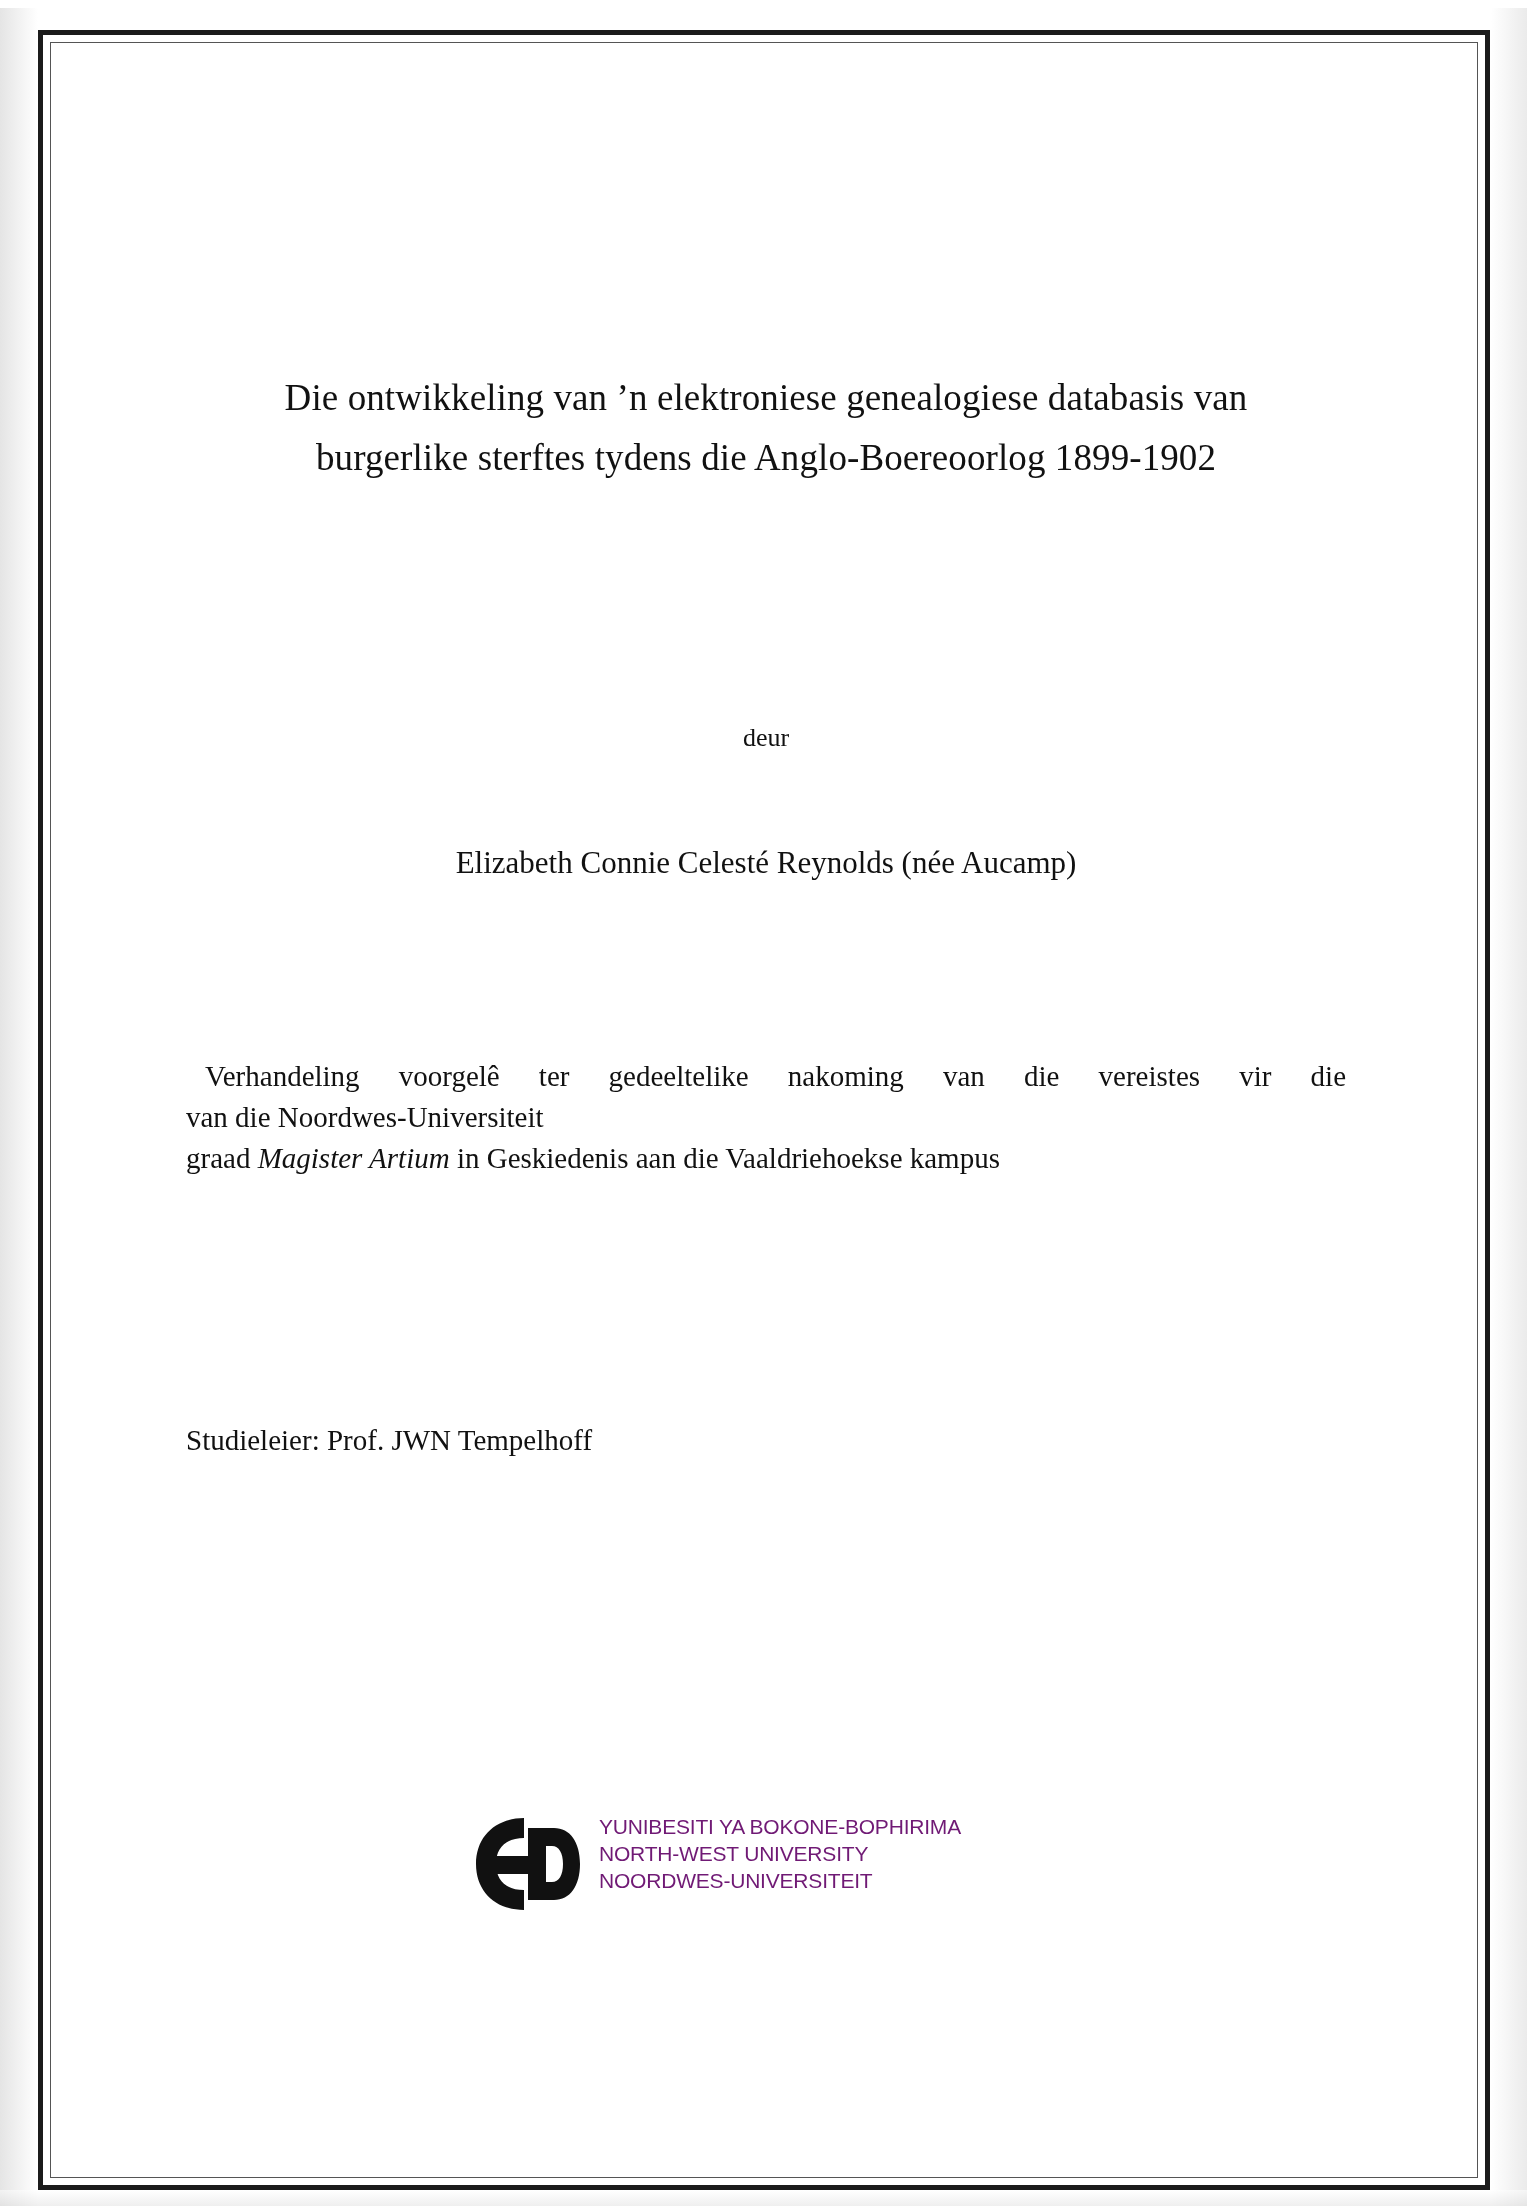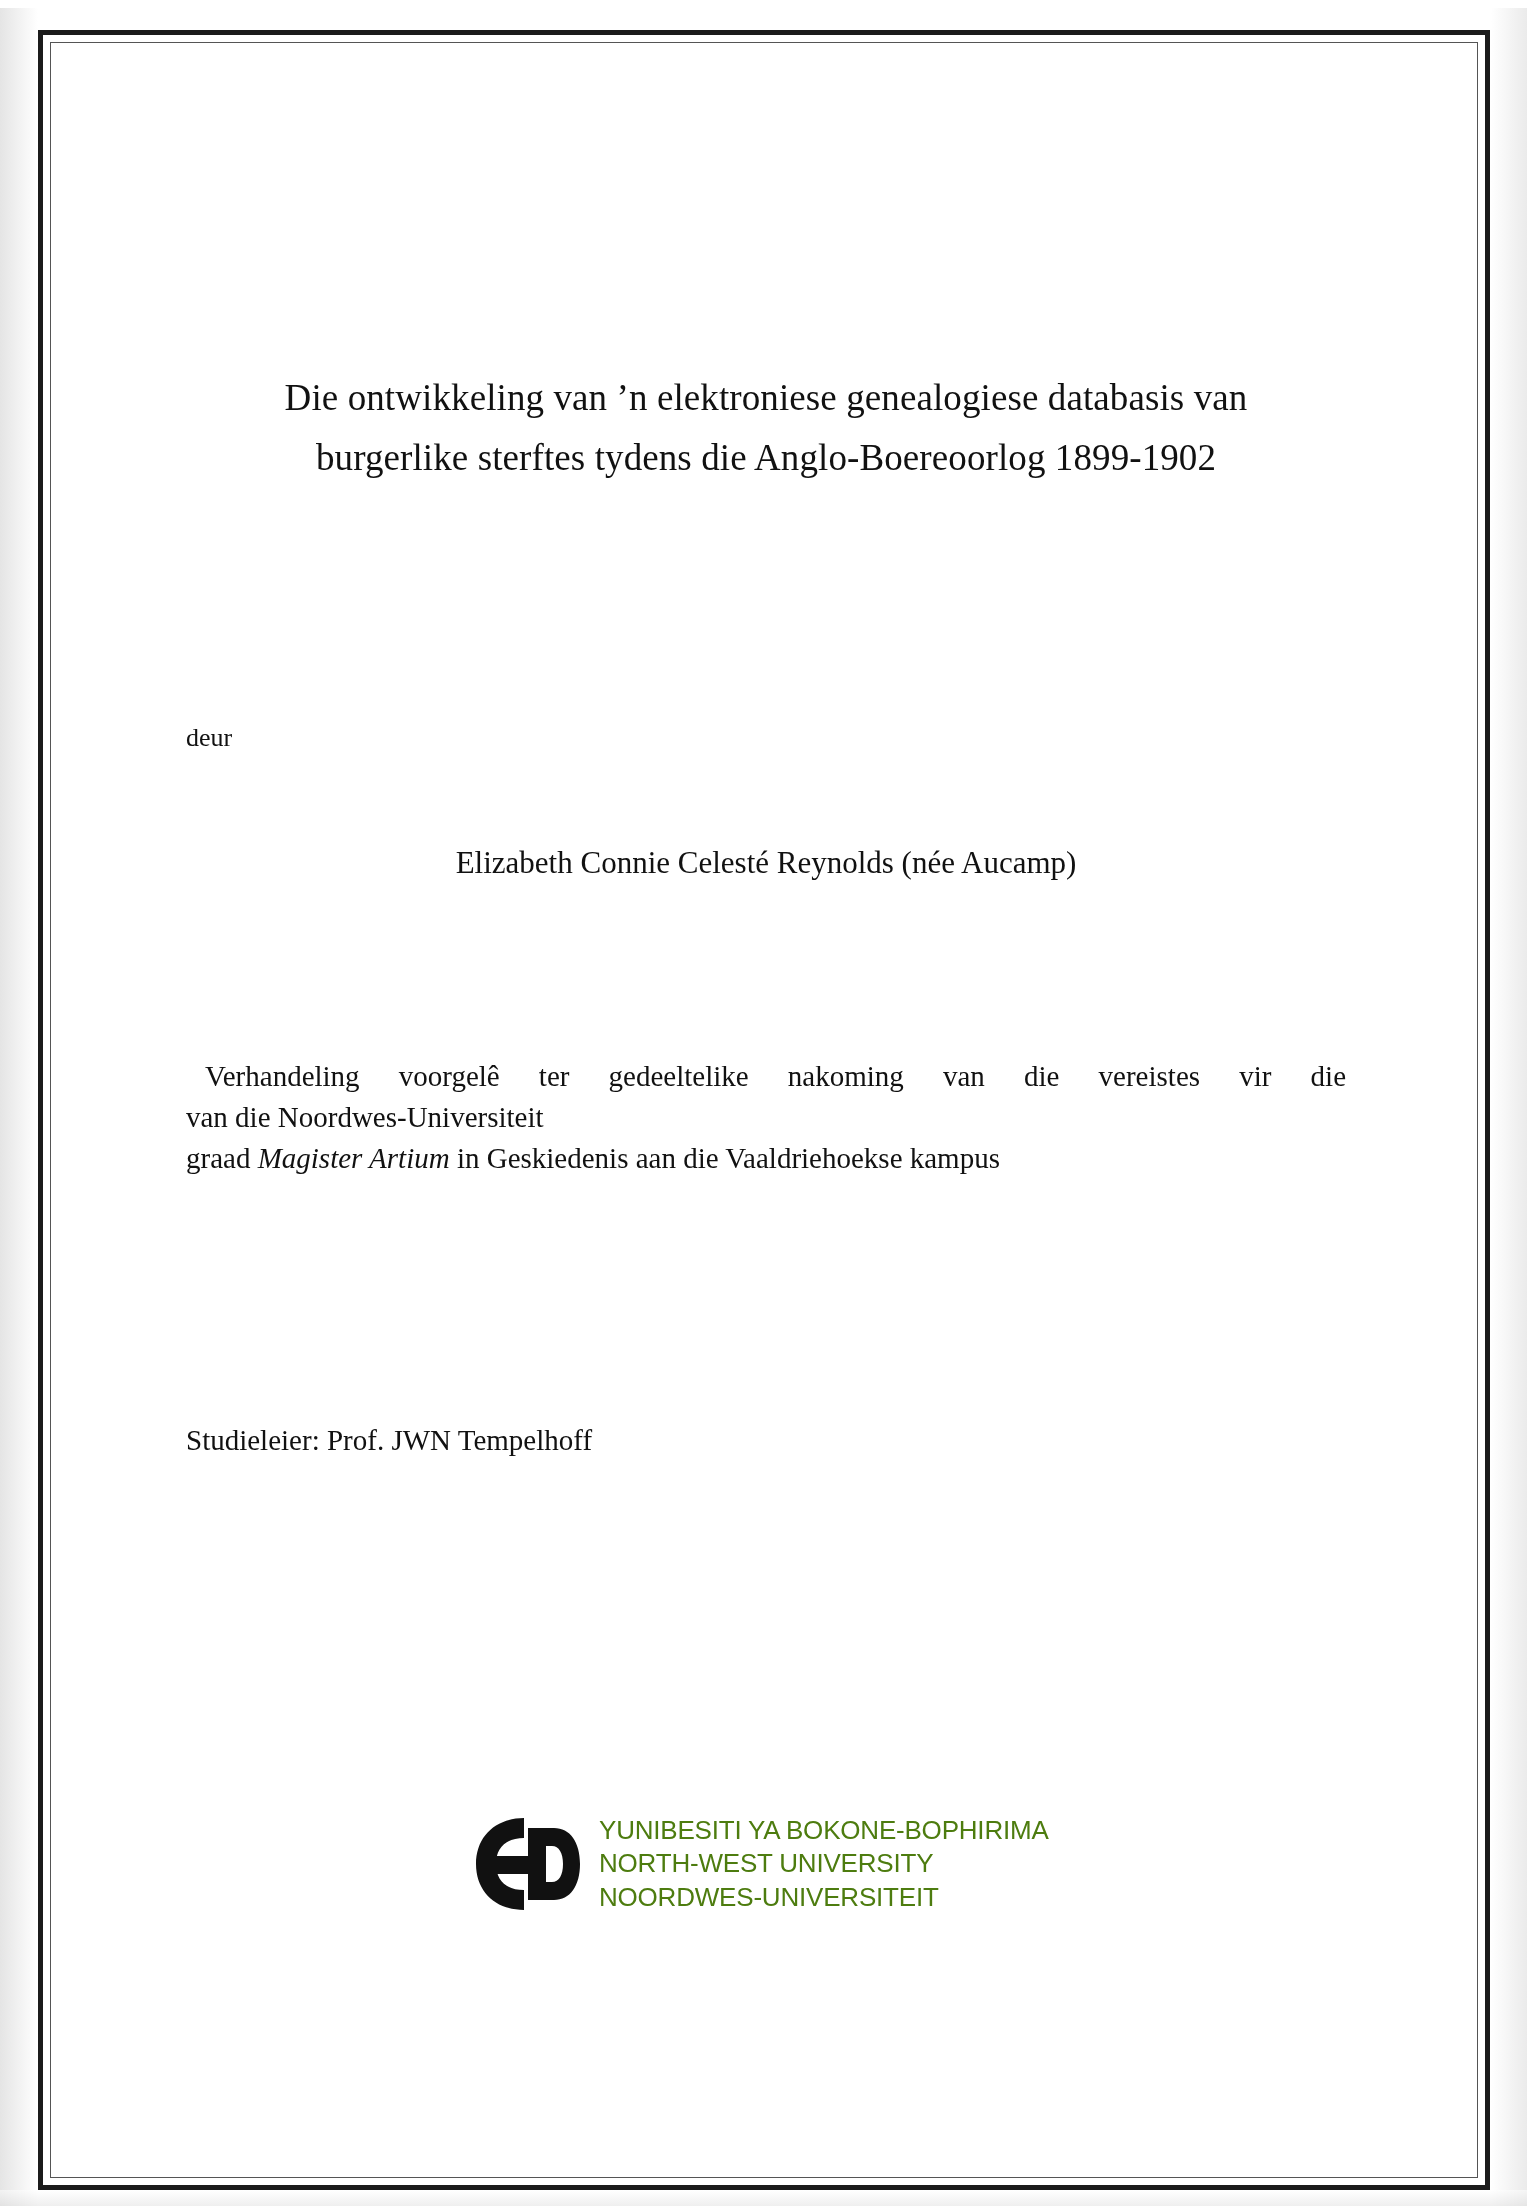--- a/index.html
+++ b/index.html
@@ -82,21 +82,21 @@
     text-align: center;
     font-size: 37px;
     line-height: 1.62;
     letter-spacing: 0.1px;
     margin: 0;
     font-weight: normal;
   }
   .title .line2 { display: block; }
 
   .deur {
-    text-align: left;
+    text-align: center;
     font-size: 26px;
     margin-top: 235px;
   }
 
   .author {
     text-align: center;
     font-size: 31px;
     margin-top: 92px;
   }
 
@@ -136,24 +136,24 @@
     left: 0;
     top: 4px;
     width: 120px;
     height: 104px;
   }
   .logo-text {
     position: absolute;
     left: 133px;
     top: 6px;
     font-family: "Liberation Sans", sans-serif;
-    font-size: 26px;
+    font-size: 21px;
     line-height: 1.28;
     letter-spacing: -0.2px;
-    color: #4d7c0f;
+    color: #701a75;
     white-space: nowrap;
   }
 </style>
 </head>
 <body>
 
 <div class="scan">
 
   <div class="edge-shade-left"></div>
   <div class="edge-shade-right"></div>

